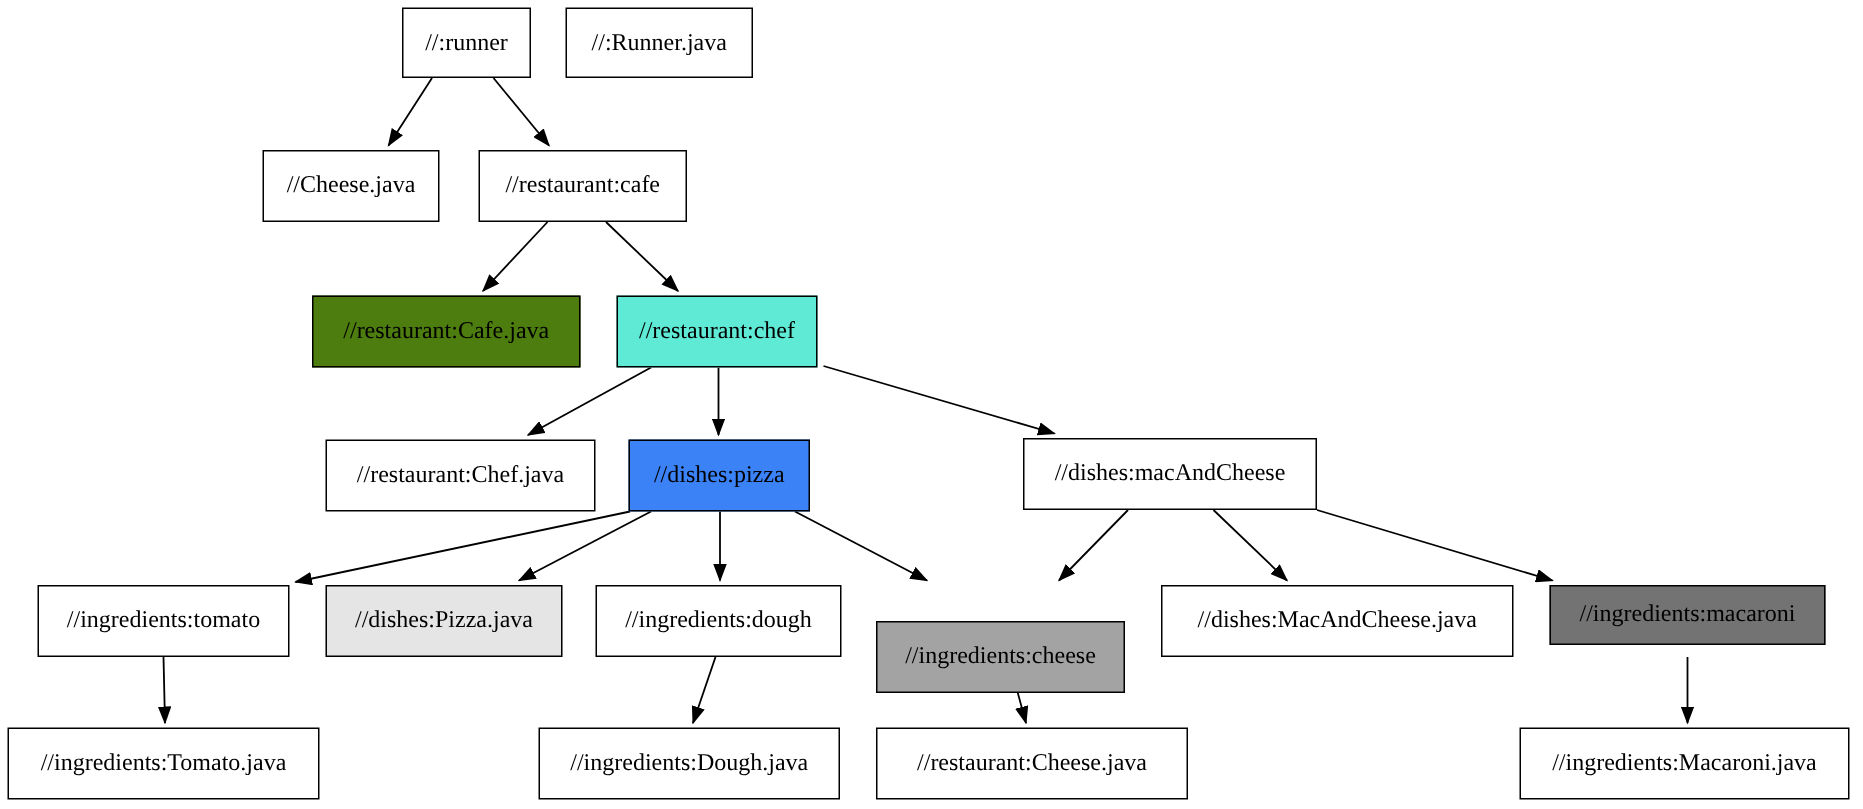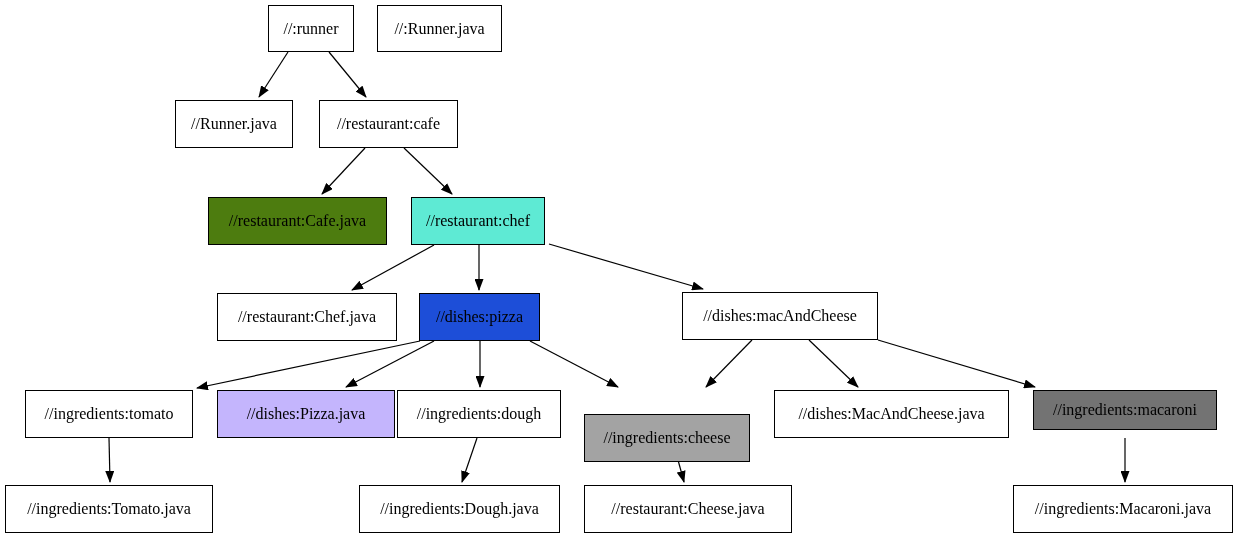--- a/index.html
+++ b/index.html
@@ -72,44 +72,44 @@
       </g>
   </svg>
   <div id="node-layer">
       <div class="node" style="left: 268px; top: 5px; width: 86px; height: 47px; background: rgb(255, 255, 255); border-color: rgb(0, 0, 0);">
         <span>//:runner</span>
       </div>
       <div class="node" style="left: 377px; top: 5px; width: 125px; height: 47px; background: rgb(255, 255, 255); border-color: rgb(0, 0, 0);">
         <span>//:Runner.java</span>
       </div>
       <div class="node" style="left: 175px; top: 100px; width: 118px; height: 48px; background: rgb(255, 255, 255); border-color: rgb(0, 0, 0);">
-        <span>//Runner.java</span>
+        <span>//Cheese.java</span>
       </div>
       <div class="node" style="left: 319px; top: 100px; width: 139px; height: 48px; background: rgb(255, 255, 255); border-color: rgb(0, 0, 0);">
         <span>//restaurant:cafe</span>
       </div>
       <div class="node" style="left: 208px; top: 197px; width: 179px; height: 48px; background: #4d7c0f; border-color: rgb(0, 0, 0);">
         <span>//restaurant:Cafe.java</span>
       </div>
       <div class="node" style="left: 411px; top: 197px; width: 134px; height: 48px; background: #5eead4; border-color: rgb(0, 0, 0);">
         <span>//restaurant:chef</span>
       </div>
       <div class="node" style="left: 217px; top: 293px; width: 180px; height: 48px; background: rgb(255, 255, 255); border-color: rgb(0, 0, 0);">
         <span>//restaurant:Chef.java</span>
       </div>
-      <div class="node" style="left: 419px; top: 293px; width: 121px; height: 48px; background: #1d4ed8; border-color: rgb(0, 0, 0);">
+      <div class="node" style="left: 419px; top: 293px; width: 121px; height: 48px; background: #3b82f6; border-color: rgb(0, 0, 0);">
         <span>//dishes:pizza</span>
       </div>
       <div class="node" style="left: 682px; top: 292px; width: 196px; height: 48px; background: rgb(255, 255, 255); border-color: rgb(0, 0, 0);">
         <span>//dishes:macAndCheese</span>
       </div>
       <div class="node" style="left: 25px; top: 390px; width: 168px; height: 48px; background: rgb(255, 255, 255); border-color: rgb(0, 0, 0);">
         <span>//ingredients:tomato</span>
       </div>
-      <div class="node" style="left: 217px; top: 390px; width: 178px; height: 48px; background: #c4b5fd; border-color: rgb(0, 0, 0); text-align: center;">
+      <div class="node" style="left: 217px; top: 390px; width: 158px; height: 48px; background: #e5e5e5; border-color: rgb(0, 0, 0); text-align: center;">
         <span>//dishes:Pizza.java</span>
       </div>
       <div class="node" style="left: 397px; top: 390px; width: 164px; height: 48px; background: rgb(255, 255, 255); border-color: rgb(0, 0, 0);">
         <span>//ingredients:dough</span>
       </div>
       <div class="node" style="left: 584px; top: 414px; width: 166px; height: 48px; background: #a3a3a3; border-color: rgb(0, 0, 0);">
         <span>//ingredients:cheese</span>
       </div>
       <div class="node" style="left: 774px; top: 390px; width: 235px; height: 48px; background: rgb(255, 255, 255); border-color: rgb(0, 0, 0);">
         <span>//dishes:MacAndCheese.java</span>

